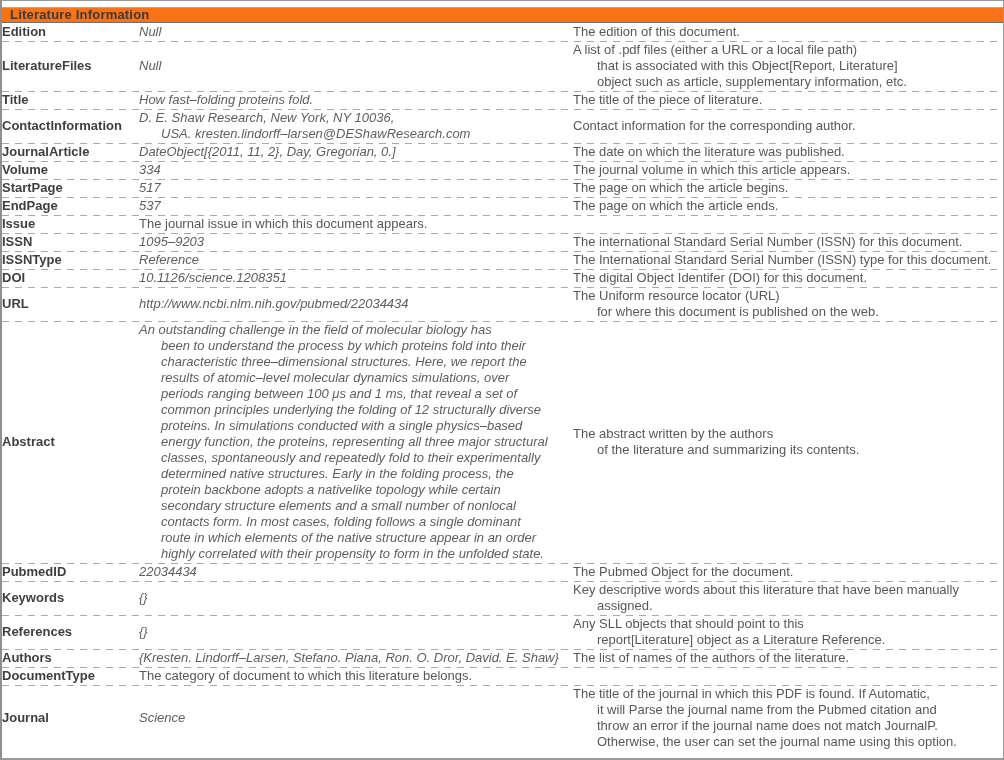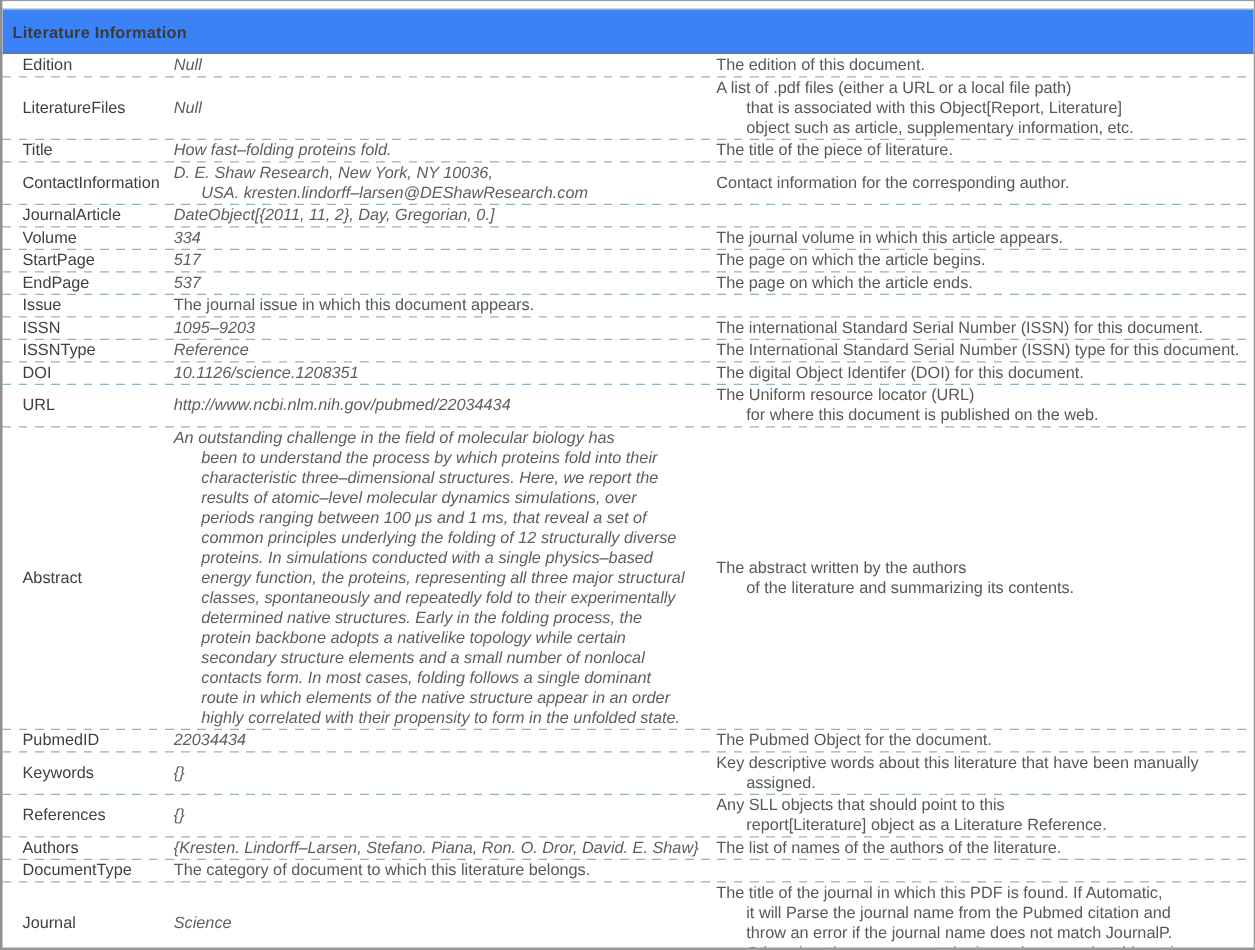--- a/index.html
+++ b/index.html
@@ -12,26 +12,26 @@
     width: 1004px;
     height: 760px;
     border: 1px solid #999999;
     border-left: 2px solid #8f8f8f;
     border-bottom: 2px solid #999999;
     background: #ffffff;
     overflow: hidden;
   }
   .top-gap { height: 6px; background: #ffffff; }
   .header-bar {
-    height: 36px;
-    background: #3b82f6;
+    height: 16px;
+    background: #f97316;
     border-top: 1px solid #ababab;
     border-bottom: 1.5px solid #6e6e6e;
     display: flex;
-    align-items: center;
+    align-items: flex-end;
     padding-left: 8px;
   }
   .header-bar .title {
     font-size: 13px;
     font-weight: bold;
     color: #3a3a3a;
     letter-spacing: 0.2px;
   }
   .rows { width: 100%; }
   .row {
@@ -44,23 +44,23 @@
     background-image: repeating-linear-gradient(90deg, #93b1c3 0 7px, rgba(0,0,0,0) 7px 13px);
     background-size: 100% 1px;
     background-repeat: no-repeat;
     background-position: left top;
   }
   .cell {
     font-size: 13px;
     line-height: 16px;
   }
   .cell.field {
-    font-weight: normal;
+    font-weight: bold;
     color: #3f3f3f;
-    padding-left: 16px;
+    padding-left: 0;
     align-self: center;
   }
   .cell.value {
     color: #5e5e5e;
     white-space: pre-line;
     padding-left: 22px;
     text-indent: -22px;
     padding-right: 12px;
     font-style: italic;
   }
@@ -104,20 +104,21 @@
   <div class="row">
     <div class="cell field">ContactInformation</div>
     <div class="cell value">D. E. Shaw Research, New York, NY 10036,
 USA. kresten.lindorff–larsen@DEShawResearch.com</div>
     <div class="cell desc">Contact information for the corresponding author.</div>
   </div>
 
   <div class="row">
     <div class="cell field">JournalArticle</div>
     <div class="cell value">DateObject[{2011, 11, 2}, Day, Gregorian, 0.]</div>
+    <div class="cell desc">The date on which the literature was published.</div>
   </div>
 
   <div class="row">
     <div class="cell field">Volume</div>
     <div class="cell value">334</div>
     <div class="cell desc">The journal volume in which this article appears.</div>
   </div>
 
   <div class="row">
     <div class="cell field">StartPage</div>

